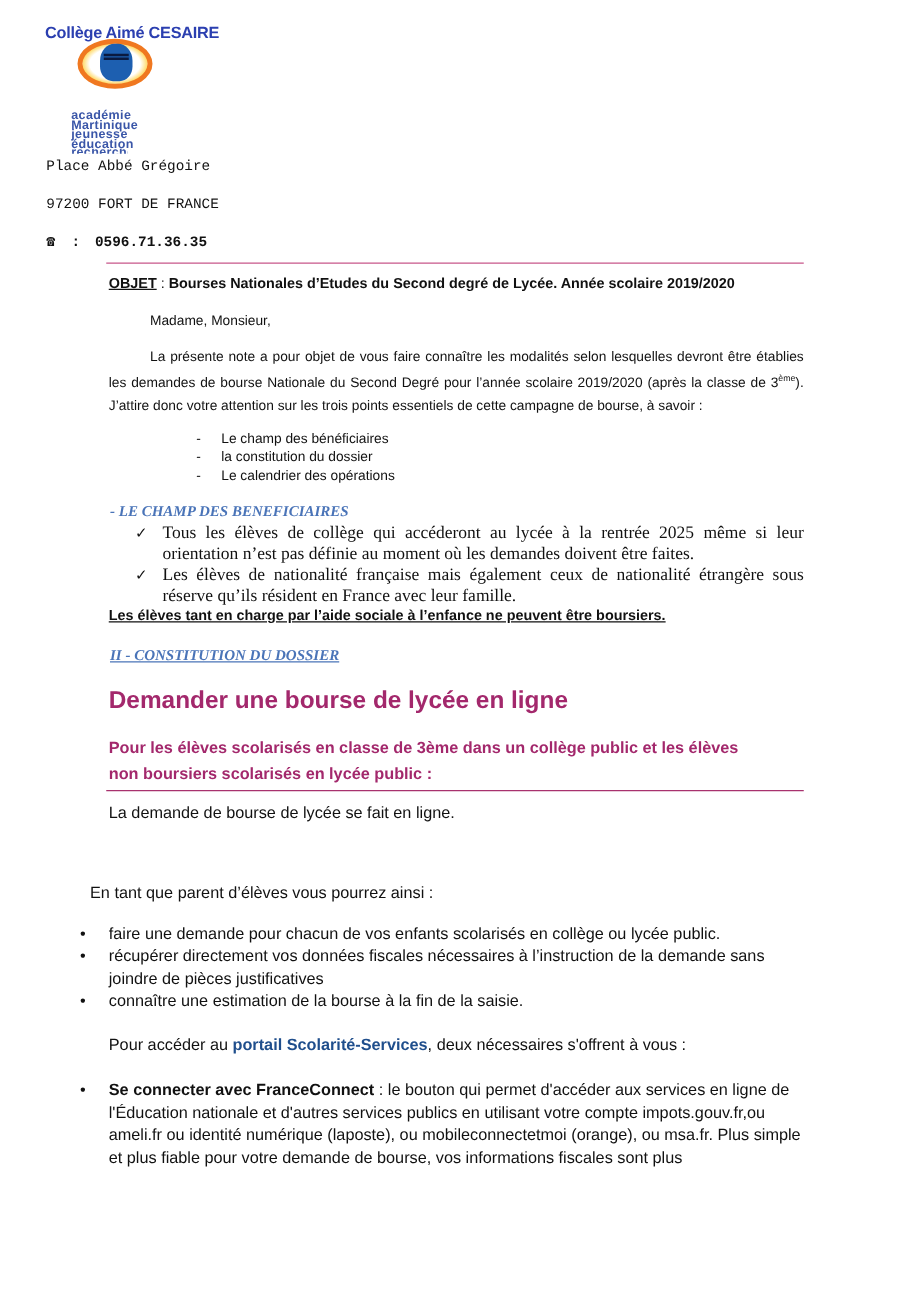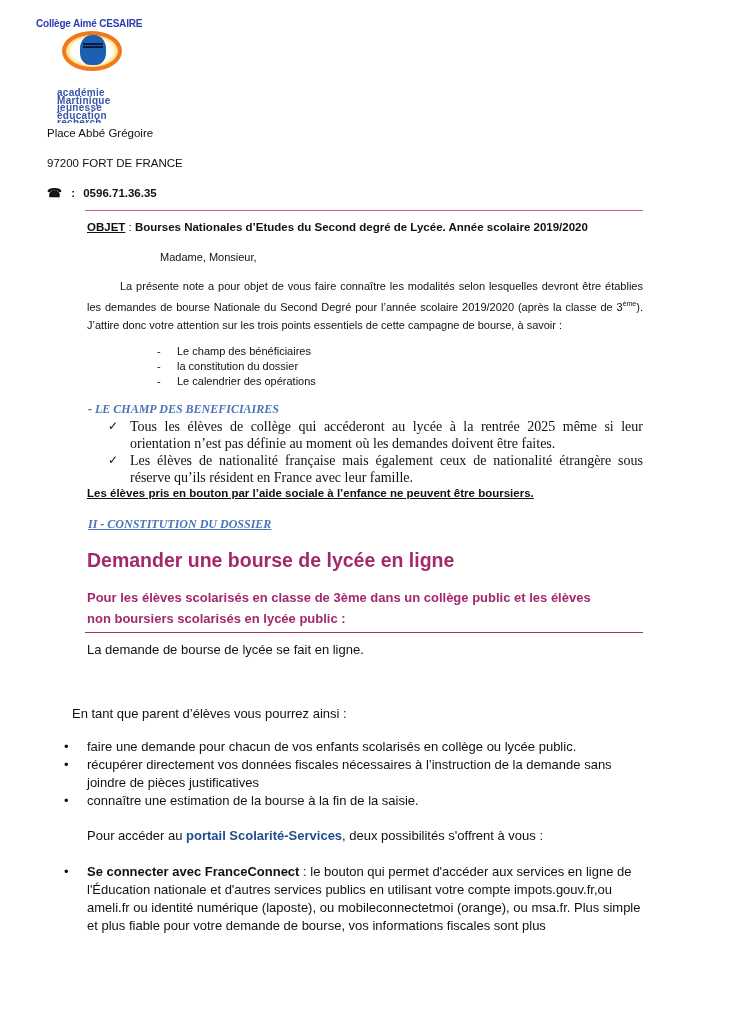--- a/index.html
+++ b/index.html
@@ -5,21 +5,21 @@
     html, body { margin: 0; padding: 0; background: #ffffff; }
     body {
       width: 730px; height: 1032px; position: relative; overflow: hidden;
       font-family: "Liberation Sans", sans-serif; color: #111;
     }
     .abs { position: absolute; }
     
     .logo-college { left: 36px; top: 18px; width: 120px; height: 58px; }
     .logo-college .name {
       position: absolute; left: 0; top: 0; font-family: "Liberation Sans", sans-serif;
-      font-weight: bold; font-size: 10px; color: #2b3fb0; letter-spacing: -0.2px; white-space: nowrap;
+      font-weight: bold; font-size: 13px; color: #2b3fb0; letter-spacing: -0.2px; white-space: nowrap;
     }
     .logo-college .ring {
       position: absolute; left: 26px; top: 13px; width: 60px; height: 40px;
       border-radius: 50%; border: 4px solid #f07820;
       background: radial-gradient(ellipse at 50% 50%, #ffffff 55%, #ffd040 75%, #f07820 100%);
       box-sizing: border-box;
     }
     .logo-college .face {
       position: absolute; left: 44px; top: 17px; width: 26px; height: 30px;
       background: #1d5fb0; border-radius: 45% 45% 40% 40%;
@@ -28,34 +28,34 @@
       position: absolute; left: 47px; top: 25px; width: 20px; height: 5px;
       border-top: 2px solid #0a1a40; border-bottom: 2px solid #0a1a40;
       box-sizing: border-box;
     }
     .logo-academie {
       left: 57px; top: 89px; width: 45px; line-height: 7.5px;
       font-family: Liberation Sans, sans-serif; font-size: 10px; font-weight: bold;
       color: #3a56a8; text-align: right; letter-spacing: 0.3px;
     }
     .logo-academie div { white-space: nowrap; }
-    .addr { left: 37px; font-family: Liberation Sans, sans-serif; font-size: 11.5px; color: #111; white-space: nowrap; margin-left: 10px; }
+    .addr { left: 37px; font-family: Liberation Mono, monospace; font-size: 11.5px; color: #111; white-space: nowrap; }
     .addr-street { top: 127px; }
     .addr-city { top: 157px; }
     .addr-phone { top: 186px; font-weight: bold; }
     .addr-phone .phone-icon { font-size: 12px; margin-right: 6px; }
     .hr-pink { height: 1px; background: #c8578a; }
     .hr1 { left: 85px; top: 210px; width: 558px; }
     .hr2 { left: 85px; top: 632px; width: 558px; background: #a8326e; }
 
     .objet { left: 87px; top: 221px; font-size: 11.5px; white-space: nowrap; }
     .objet .objet-label { text-decoration: underline; font-weight: bold; }
     .objet .objet-text { font-weight: bold; text-align: center; }
 
-    .salut { left: 120px; top: 251px; font-size: 11px; margin-left: 40px; }
+    .salut { left: 120px; top: 251px; font-size: 11px; }
     .intro {
       left: 87px; top: 277px; width: 556px; font-size: 11px; line-height: 18px;
       text-align: justify; text-indent: 33px;
     }
     .intro sup { font-size: 7px; }
     .dash-list { left: 157px; top: 344px; font-size: 11px; line-height: 15px; margin: 0; padding: 0; list-style: none; }
     .dash-list li { position: relative; padding-left: 20px; }
     .dash-list li .dash { position: absolute; left: 0; }
 
     .sec-title {
@@ -136,38 +136,38 @@
   <li><span class="dash">-</span><span>Le champ des bénéficiaires</span></li>
   <li><span class="dash">-</span><span>la constitution du dossier</span></li>
   <li><span class="dash">-</span><span>Le calendrier des opérations</span></li>
 </ul>
 
 <div class="abs sec-title sec1">- LE CHAMP DES BENEFICIAIRES</div>
 <ul class="abs check-list">
   <li><span class="check">✓</span><span>Tous les élèves de collège  qui accéderont au  lycée à la rentrée  2025 même si leur orientation n’est pas définie au moment où les demandes doivent être faites.</span></li>
   <li><span class="check">✓</span><span>Les élèves de nationalité française mais également ceux de nationalité étrangère sous réserve qu’ils résident en France avec leur famille.</span></li>
 </ul>
-<div class="abs note-bold">Les élèves pris en bouton par l’aide sociale à l’enfance ne peuvent être boursiers.</div>
+<div class="abs note-bold">Les élèves tant en charge par l’aide sociale à l’enfance ne peuvent être boursiers.</div>
 
 <div class="abs sec-title sec2">II - CONSTITUTION DU DOSSIER</div>
 <div class="abs h-magenta">Demander une bourse de lycée en ligne</div>
 <div class="abs sub-magenta" style="width:520px;">
   <span>Pour les élèves scolarisés en classe de 3ème dans un collège public et les élèves non  boursiers scolarisés en lycée public :</span>
 </div>
 <div class="abs hr-pink hr2"></div>
 
 <div class="abs body13 p1">
   <div>La demande de bourse de lycée se fait en ligne.</div>
 </div>
 
 <div class="abs body13 p2">En tant que parent d’élèves vous pourrez ainsi :</div>
 
 <ul class="abs body13 bullets">
   <li><span class="dot">•</span><span>faire une demande pour chacun de vos enfants scolarisés en collège ou lycée public.</span></li>
   <li><span class="dot">•</span><span>récupérer directement vos données fiscales nécessaires à l’instruction de la demande sans joindre de pièces justificatives</span></li>
   <li><span class="dot">•</span><span>connaître une estimation de la bourse à la fin de la saisie.</span></li>
 </ul>
 
-<div class="abs body13 p3"><span>Pour accéder au </span><a class="link-blue">portail Scolarité-Services</a><span>, deux possibilités s'offrent à vous :</span></div>
+<div class="abs body13 p3"><span>Pour accéder au </span><a class="link-blue">portail Scolarité-Services</a><span>, deux nécessaires s'offrent à vous :</span></div>
 
 <ul class="abs body13 bullets2">
   <li><span class="dot">•</span><b>Se connecter avec FranceConnect</b><span> : le bouton qui permet d'accéder aux services en ligne de l'Éducation nationale et d'autres services publics en utilisant votre compte impots.gouv.fr,ou ameli.fr ou identité numérique (laposte), ou mobileconnectetmoi (orange), ou msa.fr. Plus simple et plus fiable pour votre demande de bourse, vos informations fiscales sont plus</span></li>
 </ul>
 
 </body></html>

